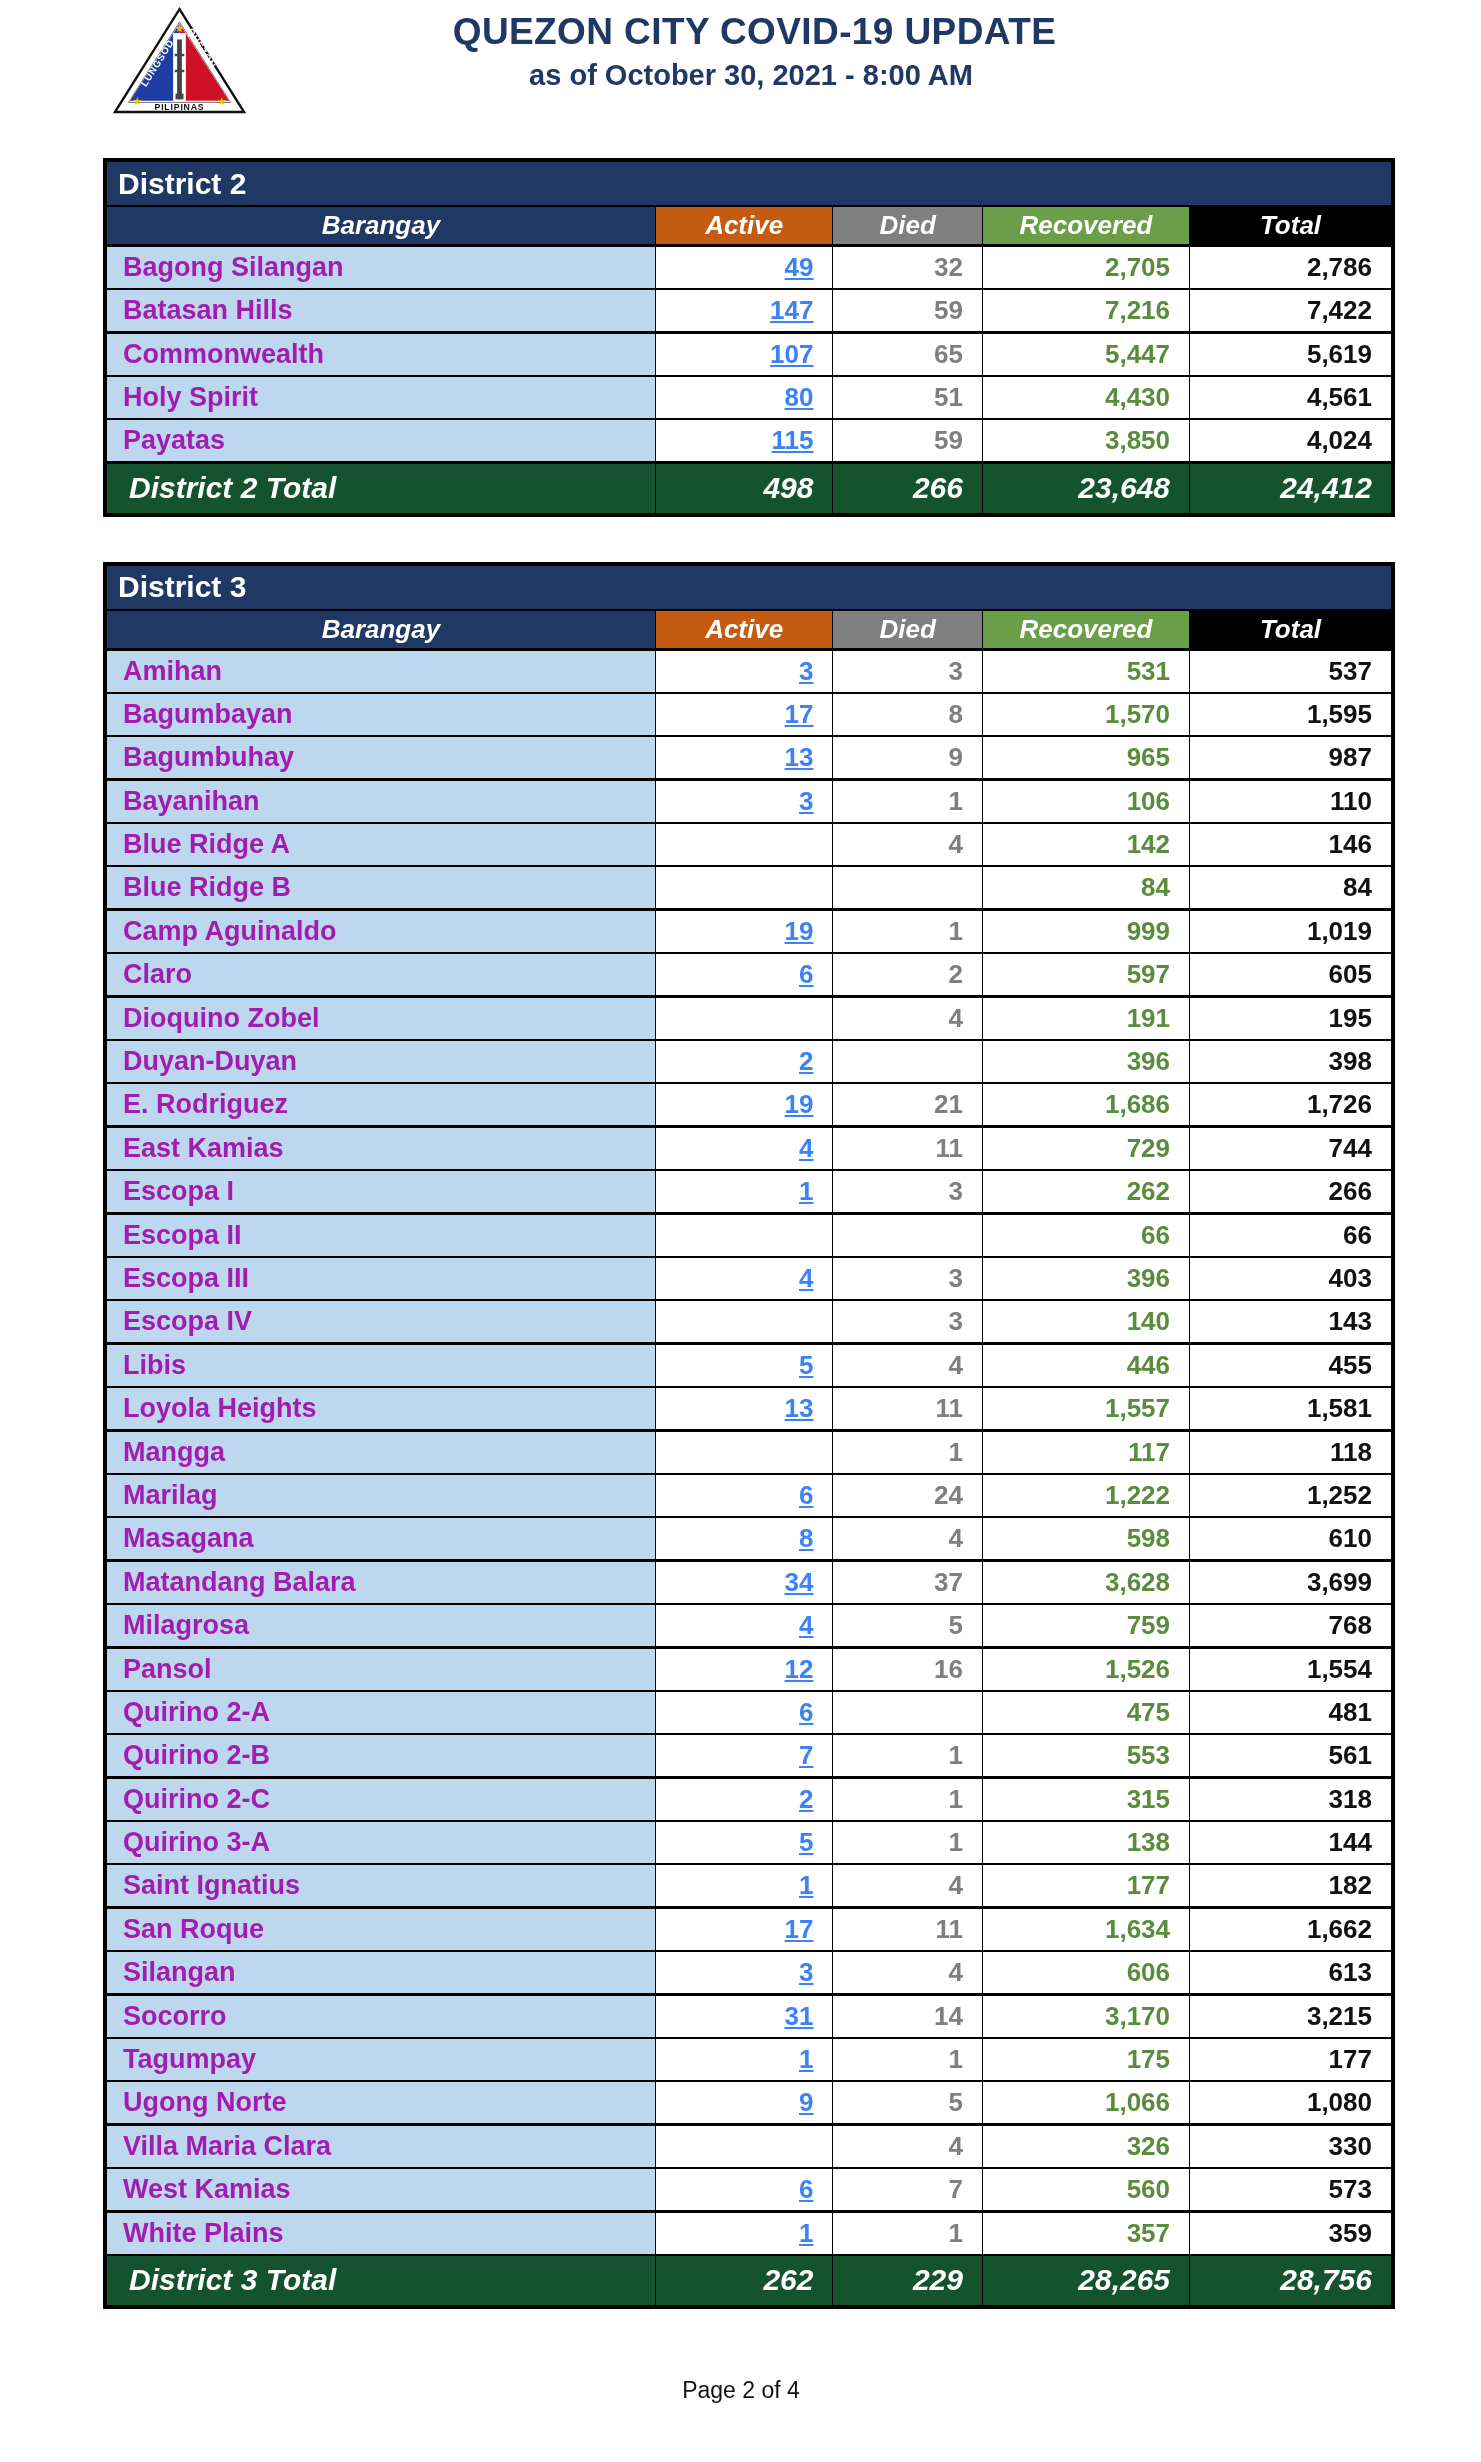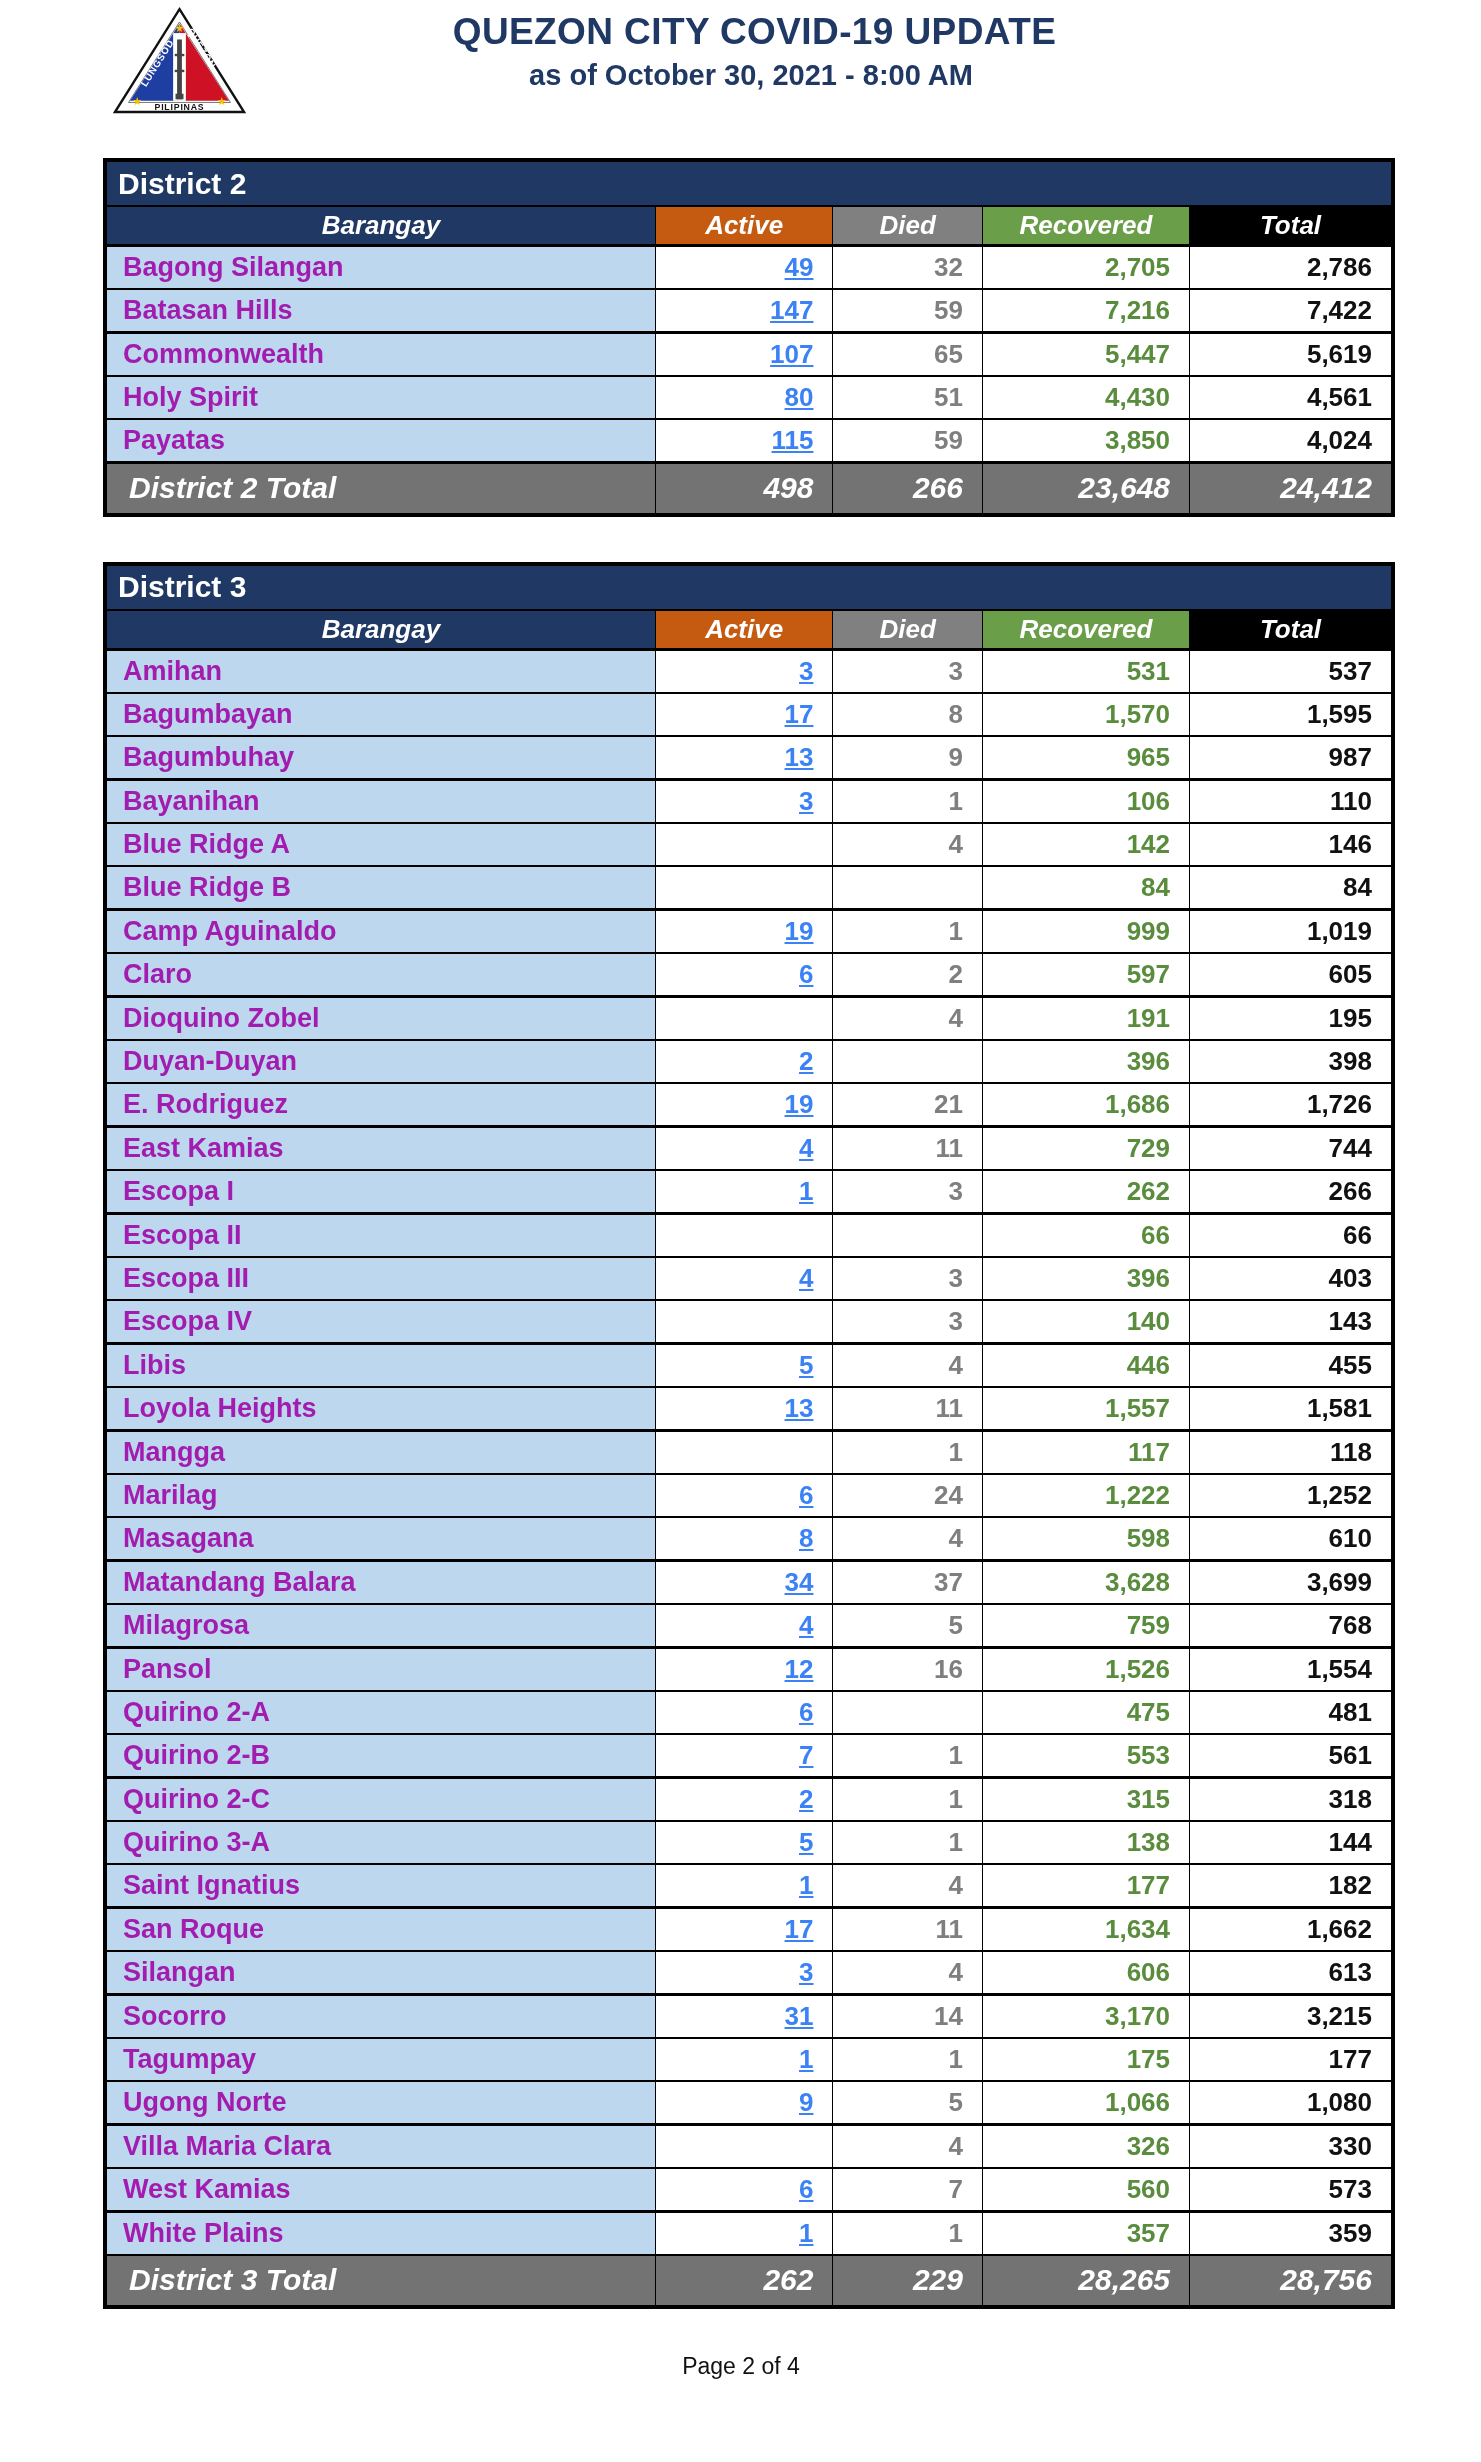--- a/index.html
+++ b/index.html
@@ -35,25 +35,25 @@
   .ch-active { background:#c55a11; }
   .ch-died { background:#808080; }
   .ch-recovered { background:#6b9e48; }
   .ch-total { background:#000000; }
   .cell.name { background:#bdd7ee; font-weight:bold; font-size:27px; color:#a21caf; padding-left:16px; }
   .cell.num { background:#ffffff; justify-content:flex-end; padding-right:19px; font-weight:bold; font-size:26px; }
   .num.active { color:#3b82f6;text-decoration:underline; }
   .num.died { color:#7f7f7f; }
   .num.recovered { color:#598c3c; }
   .num.total { color:#111111; }
-  .total-row .cell { background:#737373; color:#ffffff; font-weight:bold; font-style:italic; }
+  .total-row .cell { background:#14532d; color:#ffffff; font-weight:bold; font-style:italic; }
   .total-row .t-label { padding-left:22px; font-size:30px; }
   .total-row .t-num { justify-content:flex-end; padding-right:19px; font-size:30px; }
   
-  .footer { margin-top:44px; text-align:center; font-size:23px; color:#111111; }
+  .footer { margin-top:68px; text-align:center; font-size:23px; color:#111111; }
 </style>
 </head>
 <body>
 
 <div class="page">
 
   <div class="hdr">
     <svg class="logo" viewBox="0 0 170 138">
       <polygon points="85,4 166,133 4,133" fill="#ffffff" stroke="#111111" stroke-width="3"></polygon>
       <polygon points="85,20 149,121 21,121" fill="none" stroke="#555555" stroke-width="1"></polygon>

